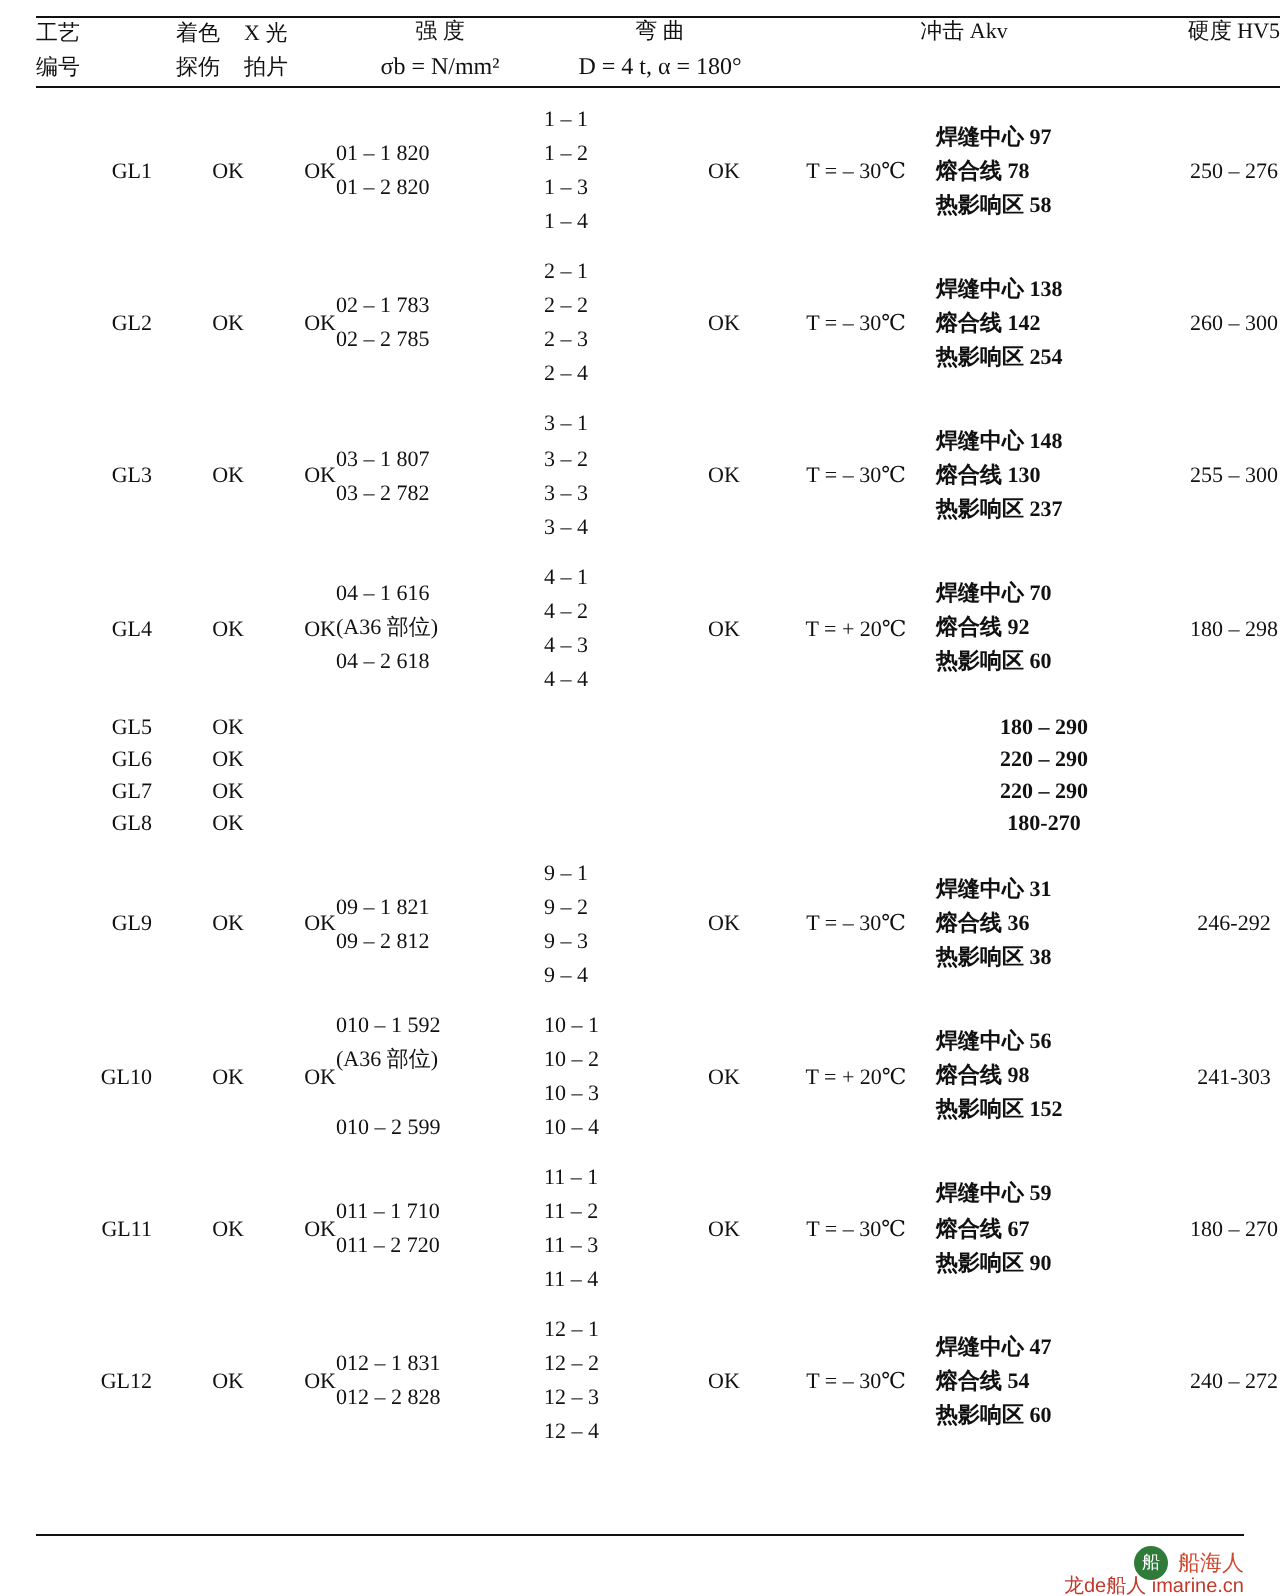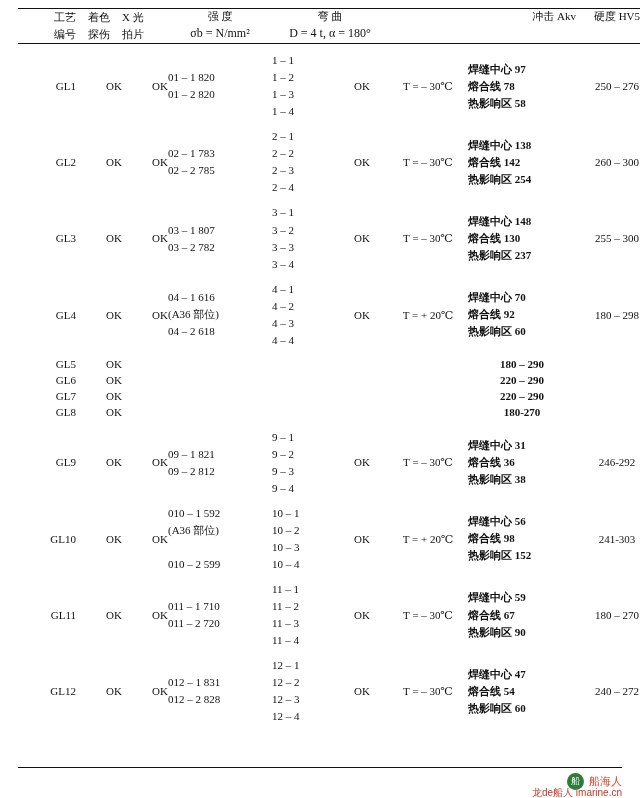--- a/index.html
+++ b/index.html
@@ -41,27 +41,27 @@
     padding: 0;
     font-weight: normal;
   }
   .rule-top td { border-top: 1.6px solid #111; }
   .rule-head td { border-bottom: 1px solid #111; }
   .hdr td {
     padding: 4px 2px 5px 2px;
     font-size: 11px;
     line-height: 1.45;
   }
-  .c-proc { width: 58px; text-align: right; }
+  .c-proc { width: 58px; text-align: left; }
   .c-dye  { width: 46px; text-align: center; }
   .c-xray { width: 46px; text-align: left; }
   .c-str  { width: 104px; }
   .c-bend { width: 82px; }
   .c-ok   { width: 34px; text-align: left; }
-  .c-imp  { width: 80px; text-align: right; }
+  .c-imp  { width: 80px; text-align: center; }
   .c-impv { width: 108px; }
   .c-hard { width: 82px; text-align: center; }
   .hdr .c-str, .hdr .c-bend { text-align: center; }
   .sub { font-size: 12px; }
   .row td {
     padding: 3px 2px;
     line-height: 1.5;
   }
   .row .c-proc, .row .c-dye, .row .c-xray {
     text-align: right;

